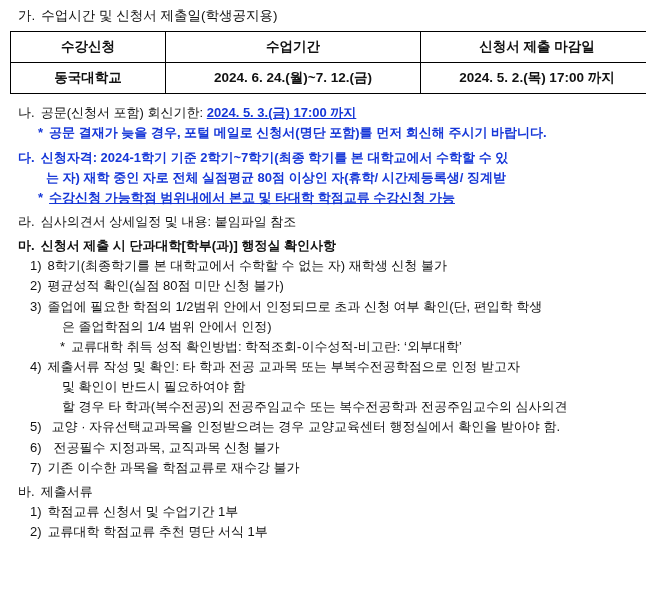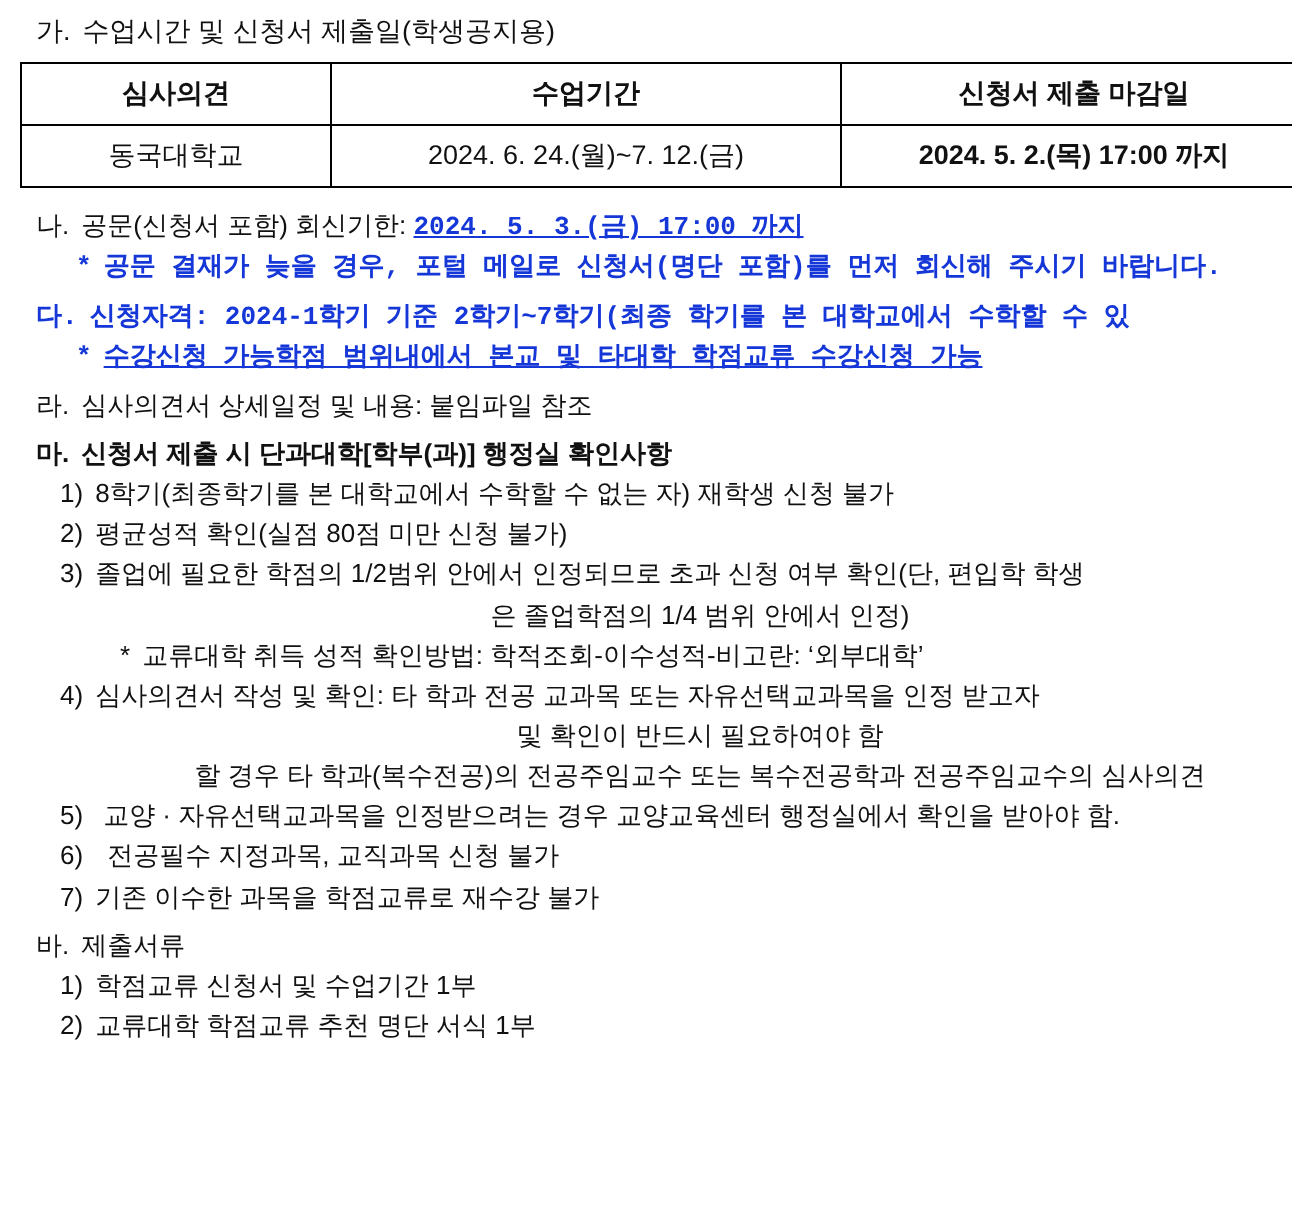--- a/index.html
+++ b/index.html
@@ -34,21 +34,21 @@
     white-space: pre;
   }
   .txt {
     flex: 1 1 auto;
   }
 
   .lvl0 { padding-left: 10px; }
   .lvl1 { padding-left: 22px; }
 
   .bold { font-weight: bold; }
-  .blue { color: #1637d8; font-family: Liberation Mono, monospace; }
+  .blue { color: #1637d8; }
   .uline { text-decoration: underline; }
 
   
   .heading {
     font-size: 13.5px;
     padding-left: 10px;
     margin-bottom: 5px;
     line-height: 1.5;
   }
 
@@ -64,37 +64,36 @@
     border: 1px solid #000000;
     text-align: center;
     font-size: 13.5px;
     height: 26px;
     padding: 2px 2px;
   }
   table.schedule th {
     font-weight: bold;
   }
   table.schedule td {
-    font-weight: normal;
+    font-weight: bold;
   }
   table.schedule td.em {
     font-weight: bold;
   }
   .col1 { width: 150px; }
   .col2 { width: 250px; }
   .col3 { width: 228px; }
 
   .gap-s { height: 4px; }
 
   .sub-ind {
     padding-left: 38px;
   }
   .sub-ind2 {
     padding-left: 54px;
-    text-align: center;
   }
   .star {
     padding-left: 30px;
   }
   .star2 {
     padding-left: 52px;
   }
 </style>
 </head>
 <body>
@@ -102,21 +101,21 @@
 <div class="page">
 
   <div class="line heading">
     <span class="marker">가.</span>
     <span class="txt" style="padding-left:6px">수업시간 및 신청서 제출일(학생공지용)</span>
   </div>
 
   <table class="schedule">
     <thead>
       <tr>
-        <th class="col1">심사의견</th>
+        <th class="col1">수강신청</th>
         <th class="col2">수업기간</th>
         <th class="col3">신청서 제출 마감일</th>
       </tr>
     </thead>
     <tbody>
       <tr>
         <td class="col1">동국대학교</td>
         <td class="col2">2024. 6. 24.(월)~7. 12.(금)</td>
         <td class="col3 em">2024. 5. 2.(목) 17:00 까지</td>
       </tr>
@@ -134,20 +133,23 @@
     <span class="marker blue bold">*</span>
     <span class="txt blue bold" style="padding-left:6px">공문 결재가 늦을 경우, 포털 메일로 신청서(명단 포함)를 먼저 회신해 주시기 바랍니다.</span>
   </div>
 
   <div class="gap-s"></div>
 
   <div class="line lvl0">
     <span class="marker bold blue">다.</span>
     <span class="txt bold blue" style="padding-left:6px">신청자격: 2024-1학기 기준 2학기~7학기(최종 학기를 본 대학교에서 수학할 수 있</span>
   </div>
+  <div class="line sub-ind">
+    <span class="txt bold blue">는 자) 재학 중인 자로 전체 실점평균 80점 이상인 자(휴학/ 시간제등록생/ 징계받</span>
+  </div>
 
   <div class="line star">
     <span class="marker blue bold">*</span>
     <span class="txt blue bold uline" style="padding-left:6px">수강신청 가능학점 범위내에서 본교 및 타대학 학점교류 수강신청 가능</span>
   </div>
 
   <div class="gap-s"></div>
 
   <div class="line lvl0">
     <span class="marker">라.</span>
@@ -178,21 +180,21 @@
   <div class="line sub-ind2">
     <span class="txt">은 졸업학점의 1/4 범위 안에서 인정)</span>
   </div>
   <div class="line star2">
     <span class="marker">*</span>
     <span class="txt" style="padding-left:6px">교류대학 취득 성적 확인방법: 학적조회-이수성적-비고란: ‘외부대학’</span>
   </div>
 
   <div class="line lvl1">
     <span class="marker">4)</span>
-    <span class="txt" style="padding-left:6px">심사의견서 작성 및 확인: 타 학과 전공 교과목 또는 자유선택교과목을 인정 받고자</span>
+    <span class="txt" style="padding-left:6px">제출서류 작성 및 확인: 타 학과 전공 교과목 또는 부복수전공학점으로 인정 받고자</span>
   </div>
   <div class="line sub-ind2">
     <span class="txt">및 확인이 반드시 필요하여야 함</span>
   </div>
   <div class="line sub-ind2">
     <span class="txt">할 경우 타 학과(복수전공)의 전공주임교수 또는 복수전공학과 전공주임교수의 심사의견</span>
   </div>
 
   <div class="line lvl1">
     <span class="marker">5)</span>

